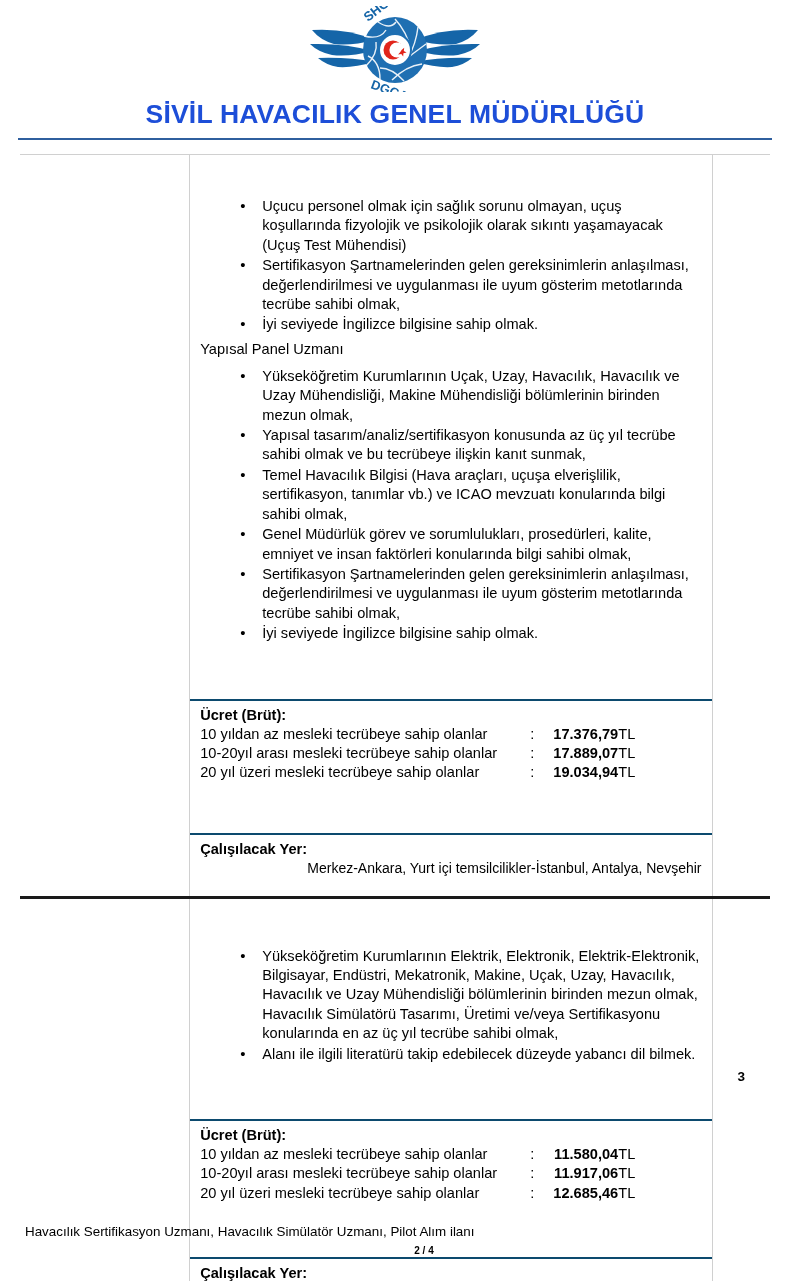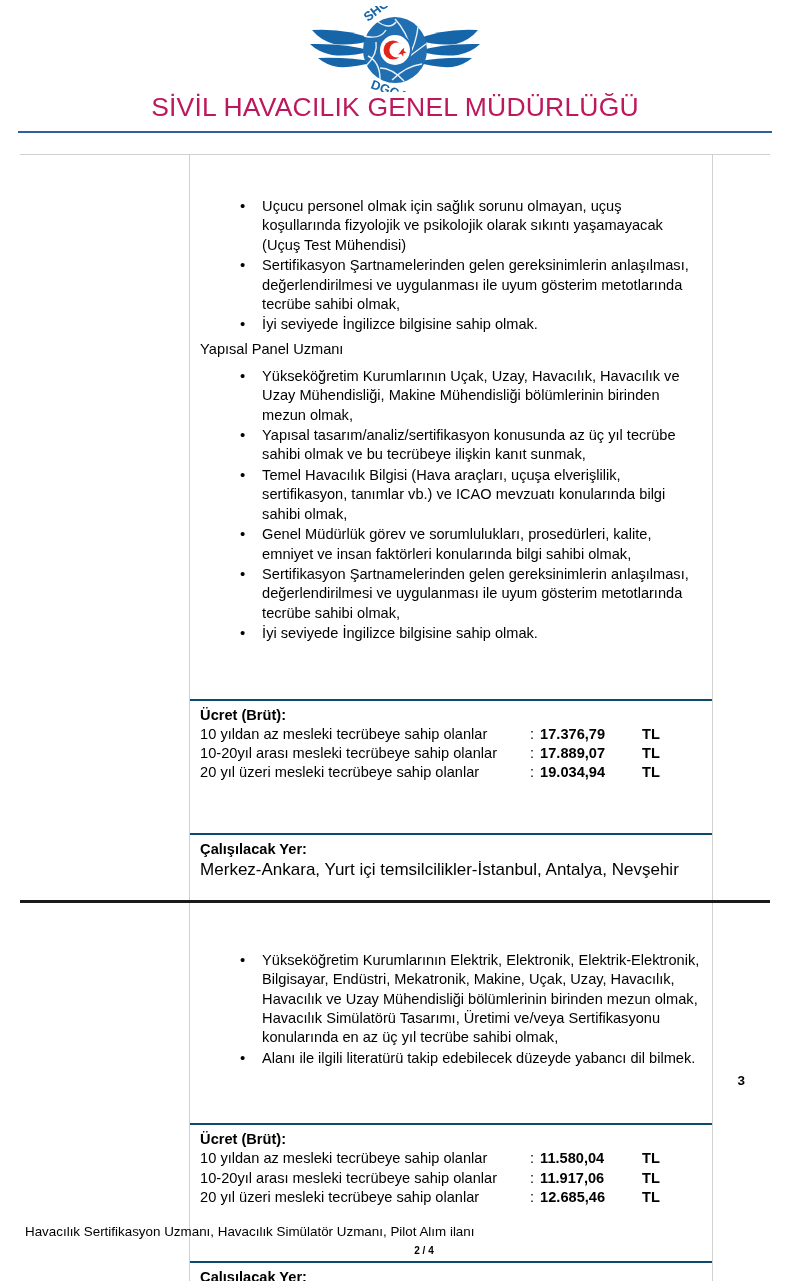--- a/index.html
+++ b/index.html
@@ -23,25 +23,25 @@
     text-align: center;
   }
   .logo-wrap {
     height: 86px;
     display: flex;
     align-items: center;
     justify-content: center;
   }
   .org-title {
     font-size: 26.5px;
-    font-weight: normal;
-    color: #be185d;
+    font-weight: bold;
+    color: #1d4ed8;
     letter-spacing: 0.2px;
     line-height: 1;
-    margin-top: 2px;
+    margin-top: 9px;
   }
   .header-rule {
     margin: 10px 18px 0 18px;
     border-top: 2px solid #2f5f9e;
   }
 
   
   .doc-table {
     position: absolute;
     left: 20px;
@@ -124,27 +124,28 @@
     font-size: 14.6px;
     line-height: 1.33;
     display: flex;
   }
   .salary-line .desc { width: 330px; flex: none; }
   .salary-line .colon { width: 10px; flex: none; }
   .salary-line .amount {
     font-weight: bold;
     width: 78px;
     flex: none;
-    text-align: left;
-  }
-  .salary-line .cur { font-weight: bold; padding-left: 24px; }
+    text-align: right;
+  }
+  .salary-line .cur { font-weight: normal; padding-left: 0; }
 
   .place-line {
-    font-size: 17px;
+    font-size: 14px;
     line-height: 1.35;
+    text-align: right;
   }
 
   .spacer-sm { height: 10px; }
   .spacer-xs { height: 6px; }
 
   
   .footer {
     position: absolute;
     left: 5px;
     top: 1224px;

